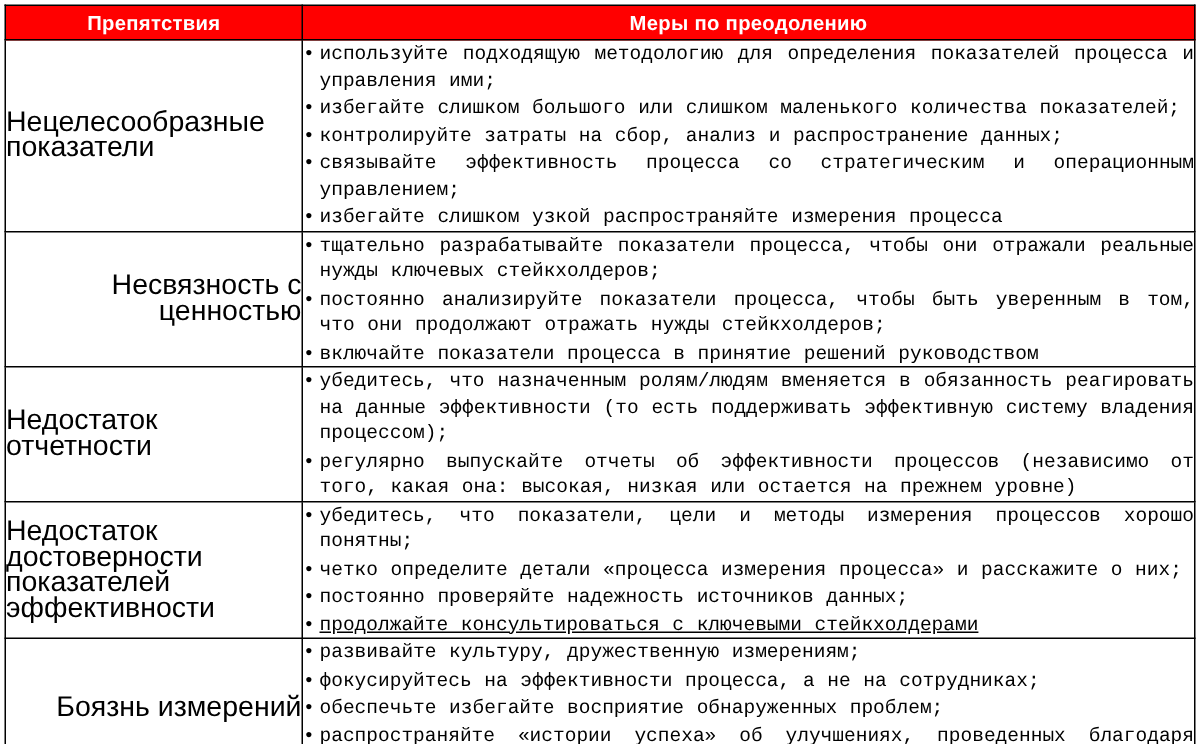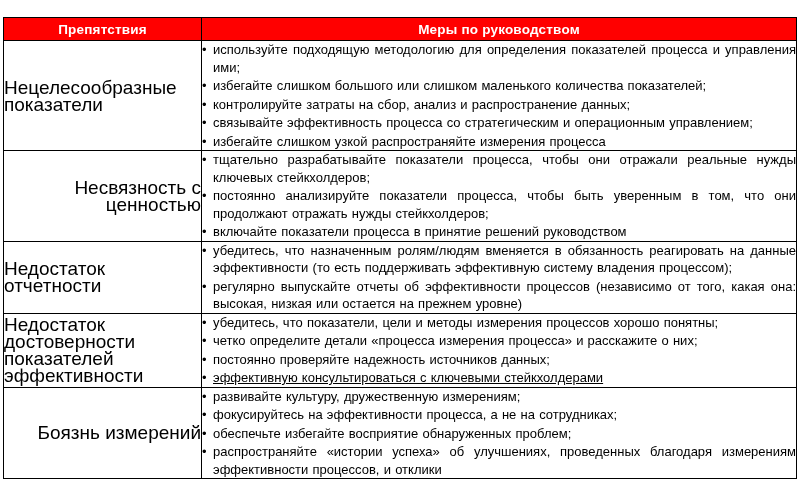--- a/index.html
+++ b/index.html
@@ -11,21 +11,21 @@
     width: 799px;
     height: 496px;
     font-family: "Liberation Sans", sans-serif;
     color: #000000;
     overflow: hidden;
   }
   .sheet {
     width: 752px;
     height: 496px;
     box-sizing: border-box;
-    padding: 17px 3px 0 3px;
+    padding: 3px 3px 0 3px;
   }
   table.matrix {
     border-collapse: collapse;
     width: 793px;
     table-layout: fixed;
   }
   table.matrix td, table.matrix th {
     border: 1px solid #000000;
     vertical-align: middle;
     padding: 0;
@@ -49,20 +49,21 @@
     vertical-align: middle;
   }
   td.obstacle.center { text-align: right; }
   td.obstacle.left { text-align: left; }
 
   td.measures {
     font-size: 13px;
     line-height: 17.5px;
     padding: 4px 6px 5px 8px;
     vertical-align: top;
+    font-family: Liberation Mono, monospace;
   }
   ul.bullets {
     margin: 0;
     padding: 0;
     list-style: none;
   }
   ul.bullets > li {
     position: relative;
     padding-left: 11px;
     margin: 0 0 1px 0;
@@ -86,21 +87,21 @@
 
 <div class="sheet">
   <table class="matrix">
     <colgroup>
       <col class="c-obstacle">
       <col class="c-measure">
     </colgroup>
     <thead>
       <tr>
         <th>Препятствия</th>
-        <th>Меры по руководством</th>
+        <th>Меры по преодолению</th>
       </tr>
     </thead>
     <tbody>
       <tr>
         <td class="obstacle left">Нецелесообразные показатели</td>
         <td class="measures">
           <ul class="bullets">
             <li>используйте подходящую методологию для определения показателей процесса и управления ими;</li>
             <li>избегайте слишком большого или слишком маленького количества показателей;</li>
             <li>контролируйте затраты на сбор, анализ и распространение данных;</li>
@@ -128,21 +129,21 @@
           </ul>
         </td>
       </tr>
       <tr>
         <td class="obstacle left">Недостаток достоверности показателей эффективности</td>
         <td class="measures">
           <ul class="bullets">
             <li>убедитесь, что показатели, цели и методы измерения процессов хорошо понятны;</li>
             <li>четко определите детали «процесса измерения процесса» и расскажите о них;</li>
             <li>постоянно проверяйте надежность источников данных;</li>
-            <li class="u">эффективную консультироваться с ключевыми стейкхолдерами</li>
+            <li class="u">продолжайте консультироваться с ключевыми стейкхолдерами</li>
           </ul>
         </td>
       </tr>
       <tr>
         <td class="obstacle center">Боязнь измерений</td>
         <td class="measures">
           <ul class="bullets">
             <li>развивайте культуру, дружественную измерениям;</li>
             <li>фокусируйтесь на эффективности процесса, а не на сотрудниках;</li>
             <li>обеспечьте избегайте восприятие обнаруженных проблем;</li>

